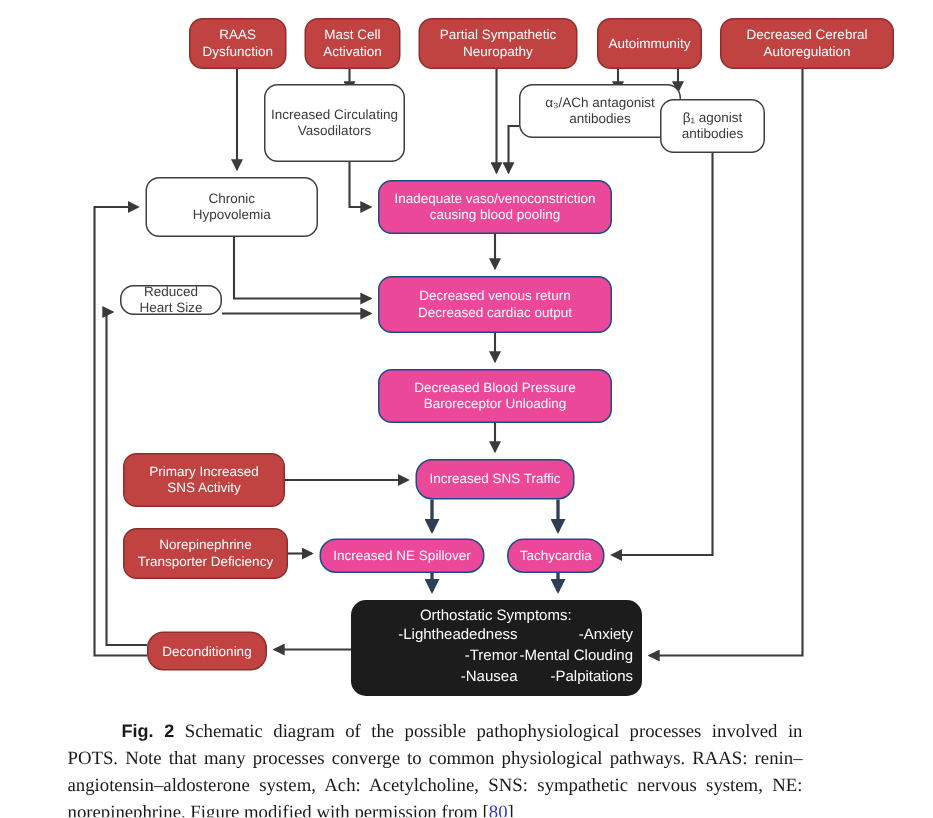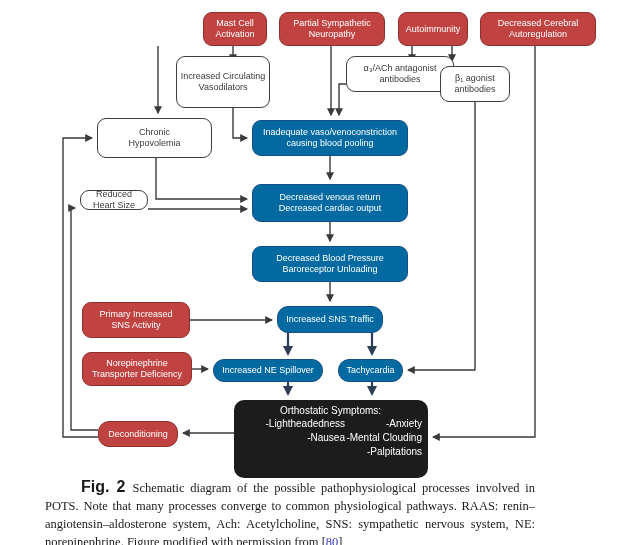--- a/index.html
+++ b/index.html
@@ -3,35 +3,35 @@
 <meta charset="utf-8">
 <style>
   html,body{margin:0;padding:0;background:#fff;}
   #page{position:relative;width:622px;height:545px;background:#fff;overflow:hidden;
         font-family:"Liberation Sans",sans-serif;}
   #arrow-layer{position:absolute;left:0;top:0;z-index:1;}
   .node{position:absolute;z-index:2;display:flex;align-items:center;justify-content:center;
         text-align:center;white-space:pre-line;font:9px/11px "Liberation Sans",sans-serif;
         border-radius:9px;box-sizing:border-box;padding:2px 3px;}
   .red{background:#C04342;border:1.5px solid #8E2F2E;color:#fff;}
-  .blue{background:#0369a1;border:1.5px solid #174E88;color:#fff;}
+  .blue{background:#ec4899;border:1.5px solid #174E88;color:#fff;}
   .white{background:#fff;border:1.3px solid #3E3E3E;color:#3A3A3A;}
   .pill{border-radius:11px;}
-  .black-box{position:absolute;z-index:2;left:234px;top:400px;width:194px;height:78px;
+  .black-box{position:absolute;z-index:2;left:234px;top:400px;width:194px;height:64px;
         background:#1C1C1C;border-radius:10px;color:#fff;box-sizing:border-box;
         padding:4px 6px 0 5px;font:10px/14px "Liberation Sans",sans-serif;}
   .black-box .bb-title{display:block;text-align:center;line-height:13px;}
   .bb-cols{display:flex;}
   .bb-col1{flex:0 0 106px;}
   .bb-col2{flex:1;}
   .bb-col1 span,.bb-col2 span{display:block;line-height:14px;white-space:nowrap;text-align:right;}
   #caption{position:absolute;left:45px;top:478px;width:490px;z-index:2;
         font:12.5px/18px "Liberation Serif",serif;color:#1a1a1a;text-align:justify;}
   #caption .fig-label{font-family:"Liberation Sans",sans-serif;font-weight:bold;
-        font-size:16px;margin-right:7px;padding-left:36px;}
+        font-size:12px;margin-right:7px;padding-left:36px;}
   #caption .cite-num{color:#3639C0;}
 </style>
 </head>
 <body>
 
 <div id="page">
 
   <svg id="arrow-layer" width="622" height="545">
     <defs>
       <marker id="ah" markerUnits="userSpaceOnUse" markerWidth="8" markerHeight="8" viewBox="0 0 10 10" refX="8.5" refY="5" orient="auto">
@@ -63,20 +63,22 @@
       <path d="M98,430 H71 V208 H75" marker-end="url(#ah)"></path>
     </g>
     <g fill="none" stroke="#2E3E55" stroke-width="2.2">
       <path d="M288,333 V354" marker-end="url(#ahn)"></path>
       <path d="M372,333 V354" marker-end="url(#ahn)"></path>
       <path d="M288,382 V394" marker-end="url(#ahn)"></path>
       <path d="M372,382 V394" marker-end="url(#ahn)"></path>
     </g>
   </svg>
 
+  <div class="node red" style="left:126px;top:12px;width:65px;height:34px">RAAS
+Dysfunction</div>
   <div class="node red" style="left:203px;top:12px;width:64px;height:34px">Mast Cell
 Activation</div>
   <div class="node red" style="left:279px;top:12px;width:106px;height:34px">Partial Sympathetic
 Neuropathy</div>
   <div class="node red" style="left:398px;top:12px;width:70px;height:34px">Autoimmunity</div>
   <div class="node red" style="left:480px;top:12px;width:116px;height:34px">Decreased Cerebral
 Autoregulation</div>
 
   <div class="node white" style="left:176px;top:56px;width:94px;height:52px">Increased Circulating
 Vasodilators</div>
@@ -107,20 +109,21 @@
   <div class="node blue pill" style="left:213px;top:359px;width:110px;height:23px">Increased NE Spillover</div>
   <div class="node blue pill" style="left:338px;top:359px;width:65px;height:23px">Tachycardia</div>
 
   <div class="node red pill" style="left:98px;top:421px;width:80px;height:26px">Deconditioning</div>
 
   <div class="black-box">
     <span class="bb-title">Orthostatic Symptoms:</span>
     <div class="bb-cols">
       <div class="bb-col1">
         <span>-Lightheadedness</span>
+        <span>-Tremor</span>
         <span>-Nausea</span>
       </div>
       <div class="bb-col2">
         <span>-Anxiety</span>
         <span>-Mental Clouding</span>
         <span>-Palpitations</span>
       </div>
     </div>
   </div>
 

